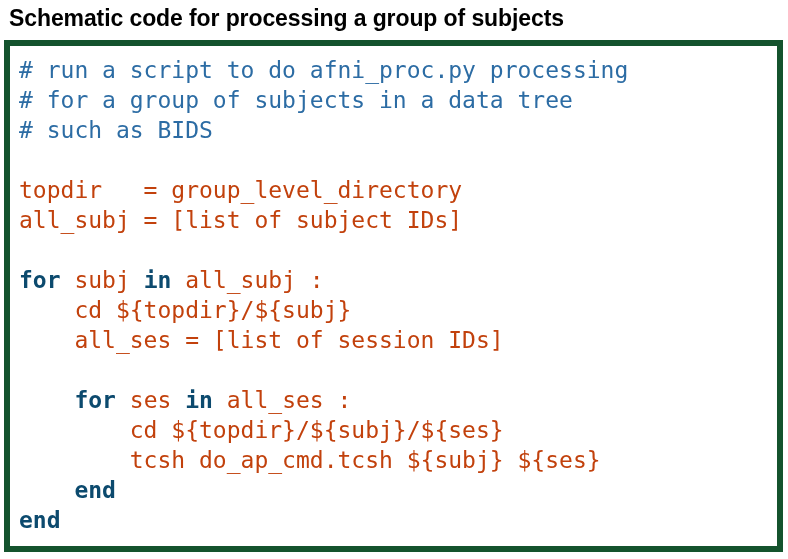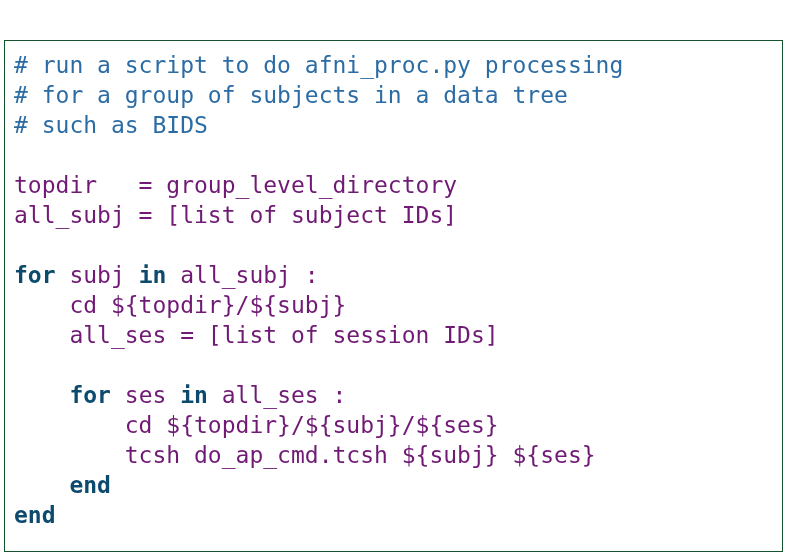--- a/index.html
+++ b/index.html
@@ -39,21 +39,21 @@
   }
 
   
   #code-box {
     position: absolute;
     left: 4px;
     top: 40px;
     width: 779px;
     height: 512px;
     box-sizing: border-box;
-    border: 1px solid #14532d;
+    border: 6px solid #14532d;
     background: #ffffff;
     overflow: hidden;
   }
 
   #code-listing {
     position: absolute;
     left: 9px;
     top: 9px;
     right: 0;
     margin: 0;
@@ -85,26 +85,27 @@
   .tok.comment {
     color: #2c6ca4;
   }
 
   .tok.kw {
     font-weight: bold;
     color: #0c4a6e;
   }
 
   .tok.plain {
-    color: #701a75;
+    color: #c2410c;
   }
 </style>
 </head>
 <body>
 
 <div id="slide">
 
+  <div id="page-title">Schematic code for processing a group of subjects</div>
 
   <div id="code-box">
     <pre id="code-listing"><span class="code-line"><span class="tok comment"># run a script to do afni_proc.py processing</span></span><span class="code-line"><span class="tok comment"># for a group of subjects in a data tree</span></span><span class="code-line"><span class="tok comment"># such as BIDS</span></span><span class="code-line blank">&nbsp;</span><span class="code-line"><span class="tok plain">topdir   = group_level_directory</span></span><span class="code-line"><span class="tok plain">all_subj = [list of subject IDs]</span></span><span class="code-line blank">&nbsp;</span><span class="code-line"><span class="tok kw">for</span><span class="tok plain"> subj </span><span class="tok kw">in</span><span class="tok plain"> all_subj :</span></span><span class="code-line"><span class="tok plain">    cd ${topdir}/${subj}</span></span><span class="code-line"><span class="tok plain">    all_ses = [list of session IDs]</span></span><span class="code-line blank">&nbsp;</span><span class="code-line"><span class="tok plain">    </span><span class="tok kw">for</span><span class="tok plain"> ses </span><span class="tok kw">in</span><span class="tok plain"> all_ses :</span></span><span class="code-line"><span class="tok plain">        cd ${topdir}/${subj}/${ses}</span></span><span class="code-line"><span class="tok plain">        tcsh do_ap_cmd.tcsh ${subj} ${ses}</span></span><span class="code-line"><span class="tok plain">    </span><span class="tok kw">end</span></span><span class="code-line"><span class="tok kw">end</span></span></pre>
   </div>
 
 </div>
 
 </body></html>

